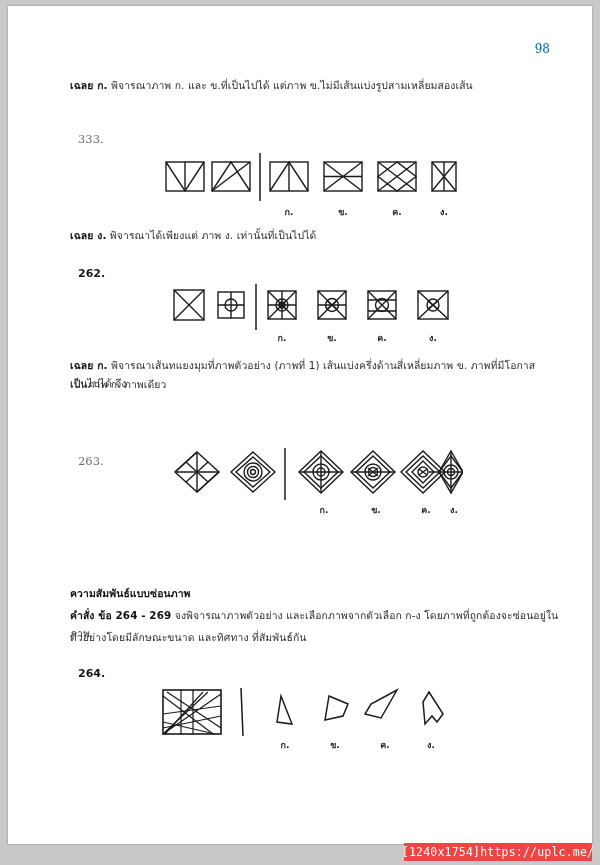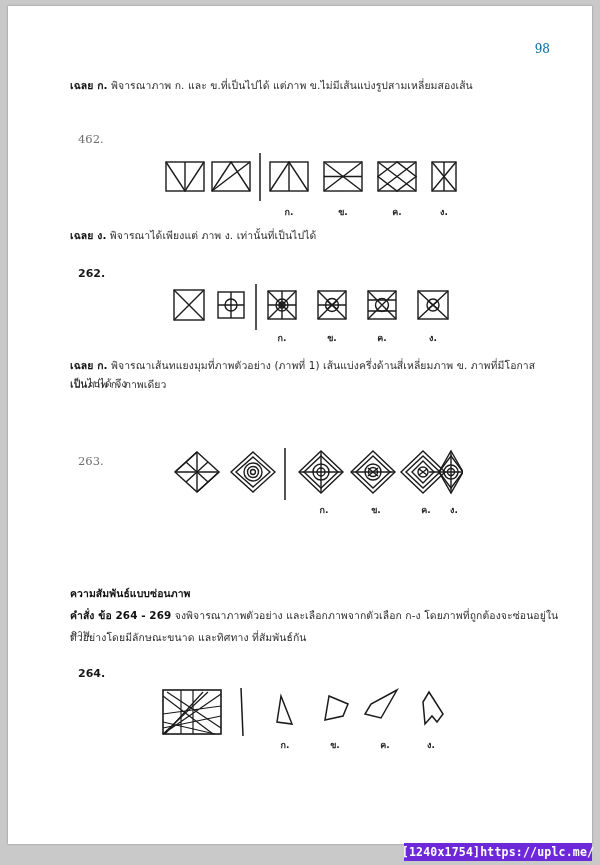--- a/index.html
+++ b/index.html
@@ -11,24 +11,24 @@
   }
   #page{
     position:absolute;left:8px;top:6px;
     width:584px;height:838px;
     background:#ffffff;
     box-shadow:0 0 2px rgba(0,0,0,.35);
     overflow:hidden;
   }
   #watermark{
     position:absolute;left:404px;top:843px;
-    width:188px;height:18px;background:#6d28d9;
+    width:188px;height:18px;background:#ef4444;
     color:#fff;font-family:"DejaVu Sans Mono","Liberation Mono",monospace;
     font-size:11.5px;letter-spacing:.2px;
-    display:flex;align-items:center;justify-content:center;font-weight:bold;
+    display:flex;align-items:center;justify-content:center;
   }
   .pageno{
     position:absolute;right:42px;top:36px;
     font-family:"DejaVu Serif","Liberation Serif",serif;
     font-size:12px;color:#0369a1;
   }
   .thaitext{
     position:absolute;
     font-family:"DejaVu Sans","Liberation Sans",sans-serif;
     font-size:10.4px;color:#2b2b2b;line-height:1.75;
@@ -56,21 +56,21 @@
 <body>
 
 <div id="page">
 
   <div class="pageno">98</div>
 
   <div class="thaitext" style="left:62px;top:70px;width:470px;">
     <b>เฉลย ก.</b><span> พิจารณาภาพ ก. และ ข.ที่เป็นไปได้ แต่ภาพ ข.ไม่มีเส้นแบ่งรูปสามเหลี่ยมสองเส้น</span>
   </div>
 
-  <div class="qnum" style="left:70px;top:126px;">462.</div>
+  <div class="qnum" style="left:70px;top:126px;">333.</div>
 
   <div class="figrow" style="left:150px;top:145px;">
     <svg width="300" height="52" viewBox="0 0 300 52">
       <g stroke="#1b1b1b" stroke-width="1.4" fill="none">
 
         <rect x="8" y="11" width="38" height="29"></rect>
         <path d="M8 11 L27 40 L46 11"></path>
         <path d="M27 40 L27 11"></path>
 
         <rect x="54" y="11" width="38" height="29"></rect>

